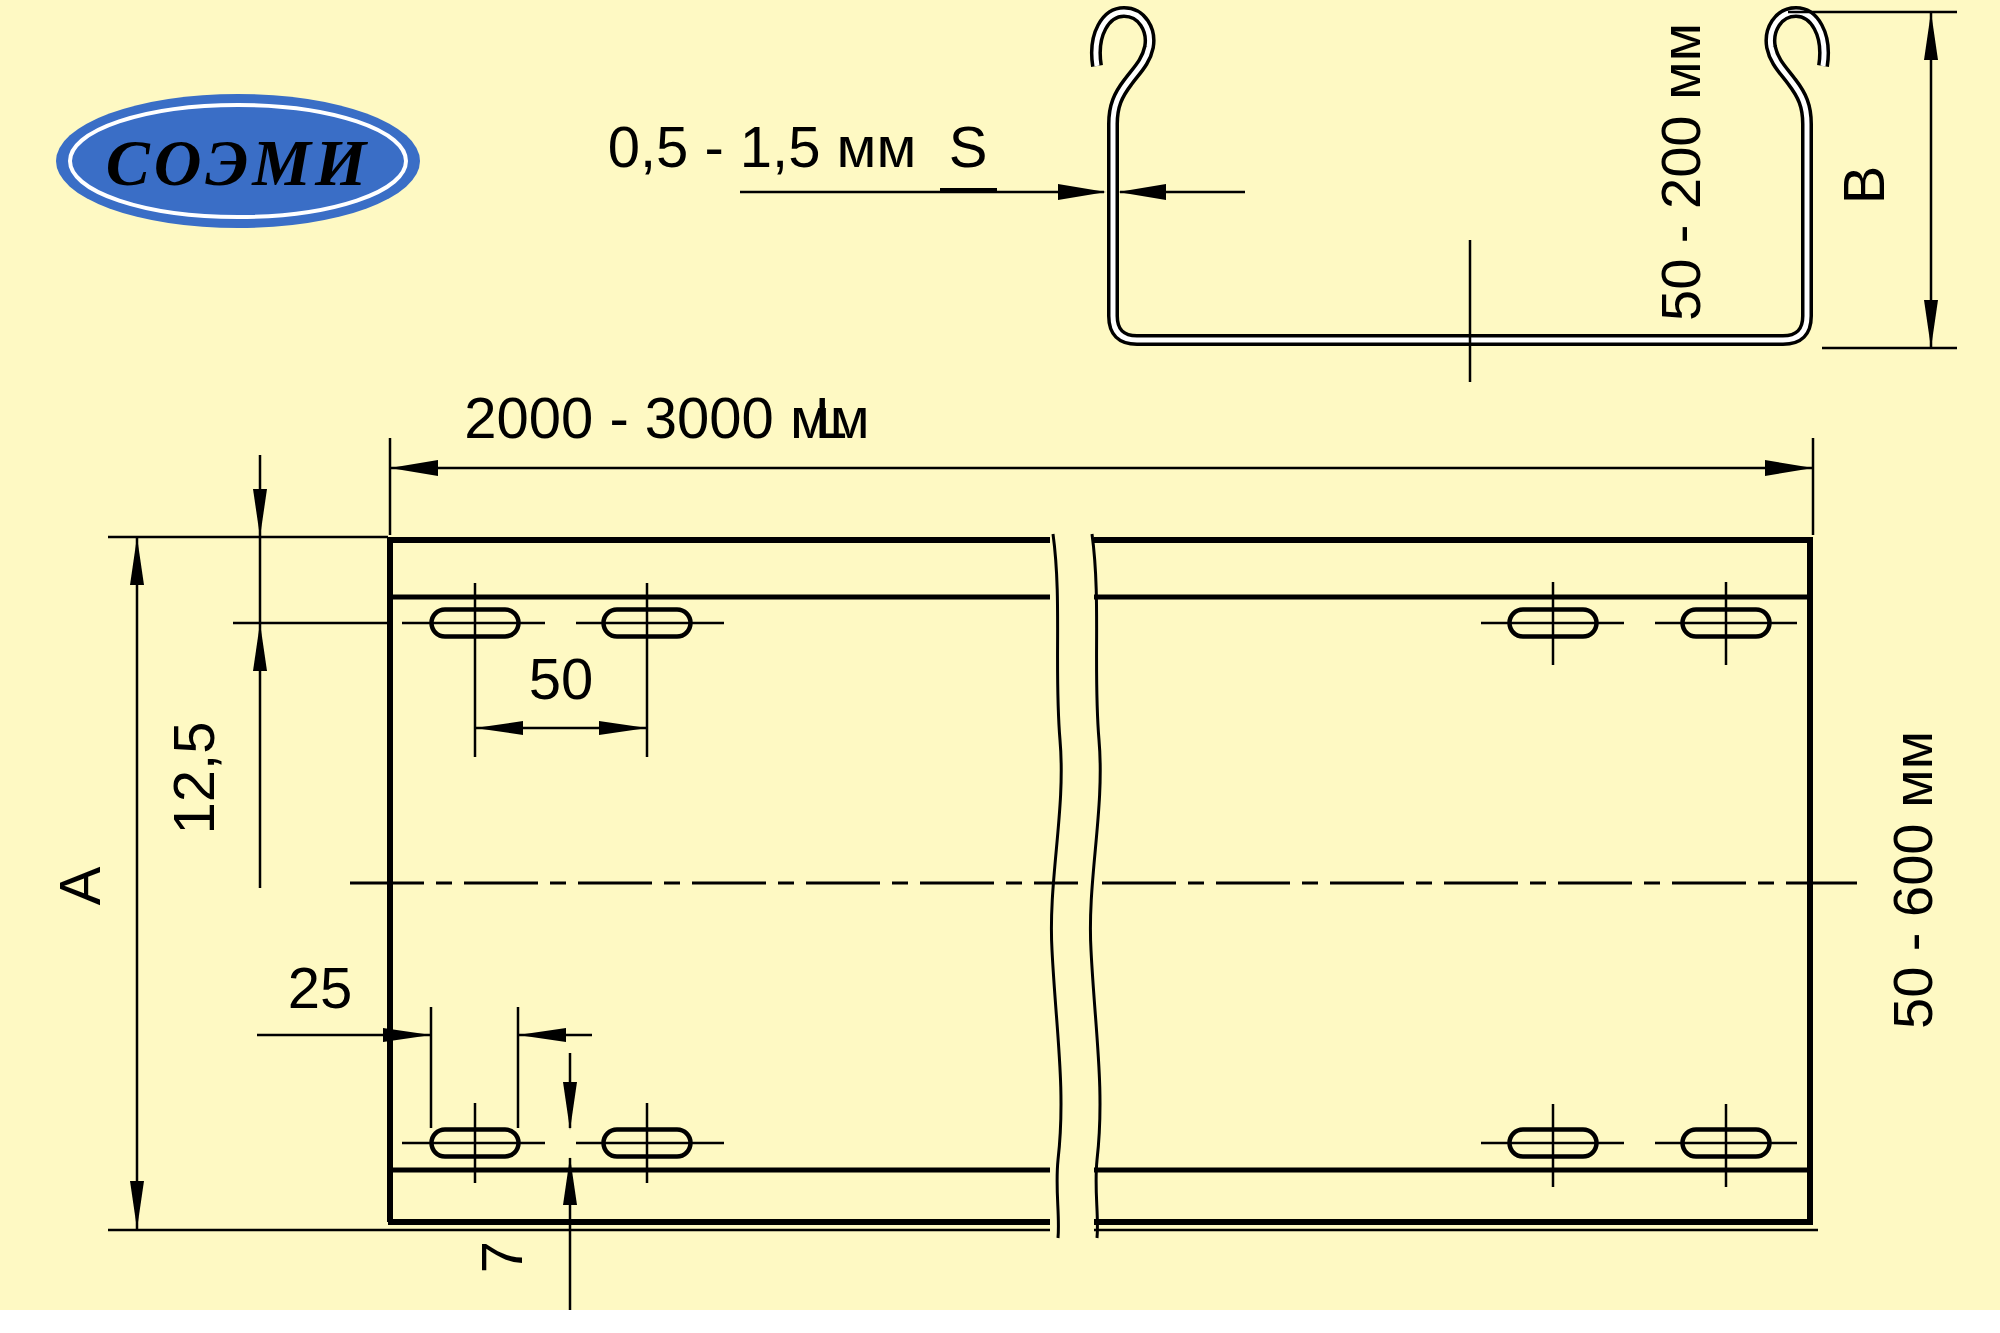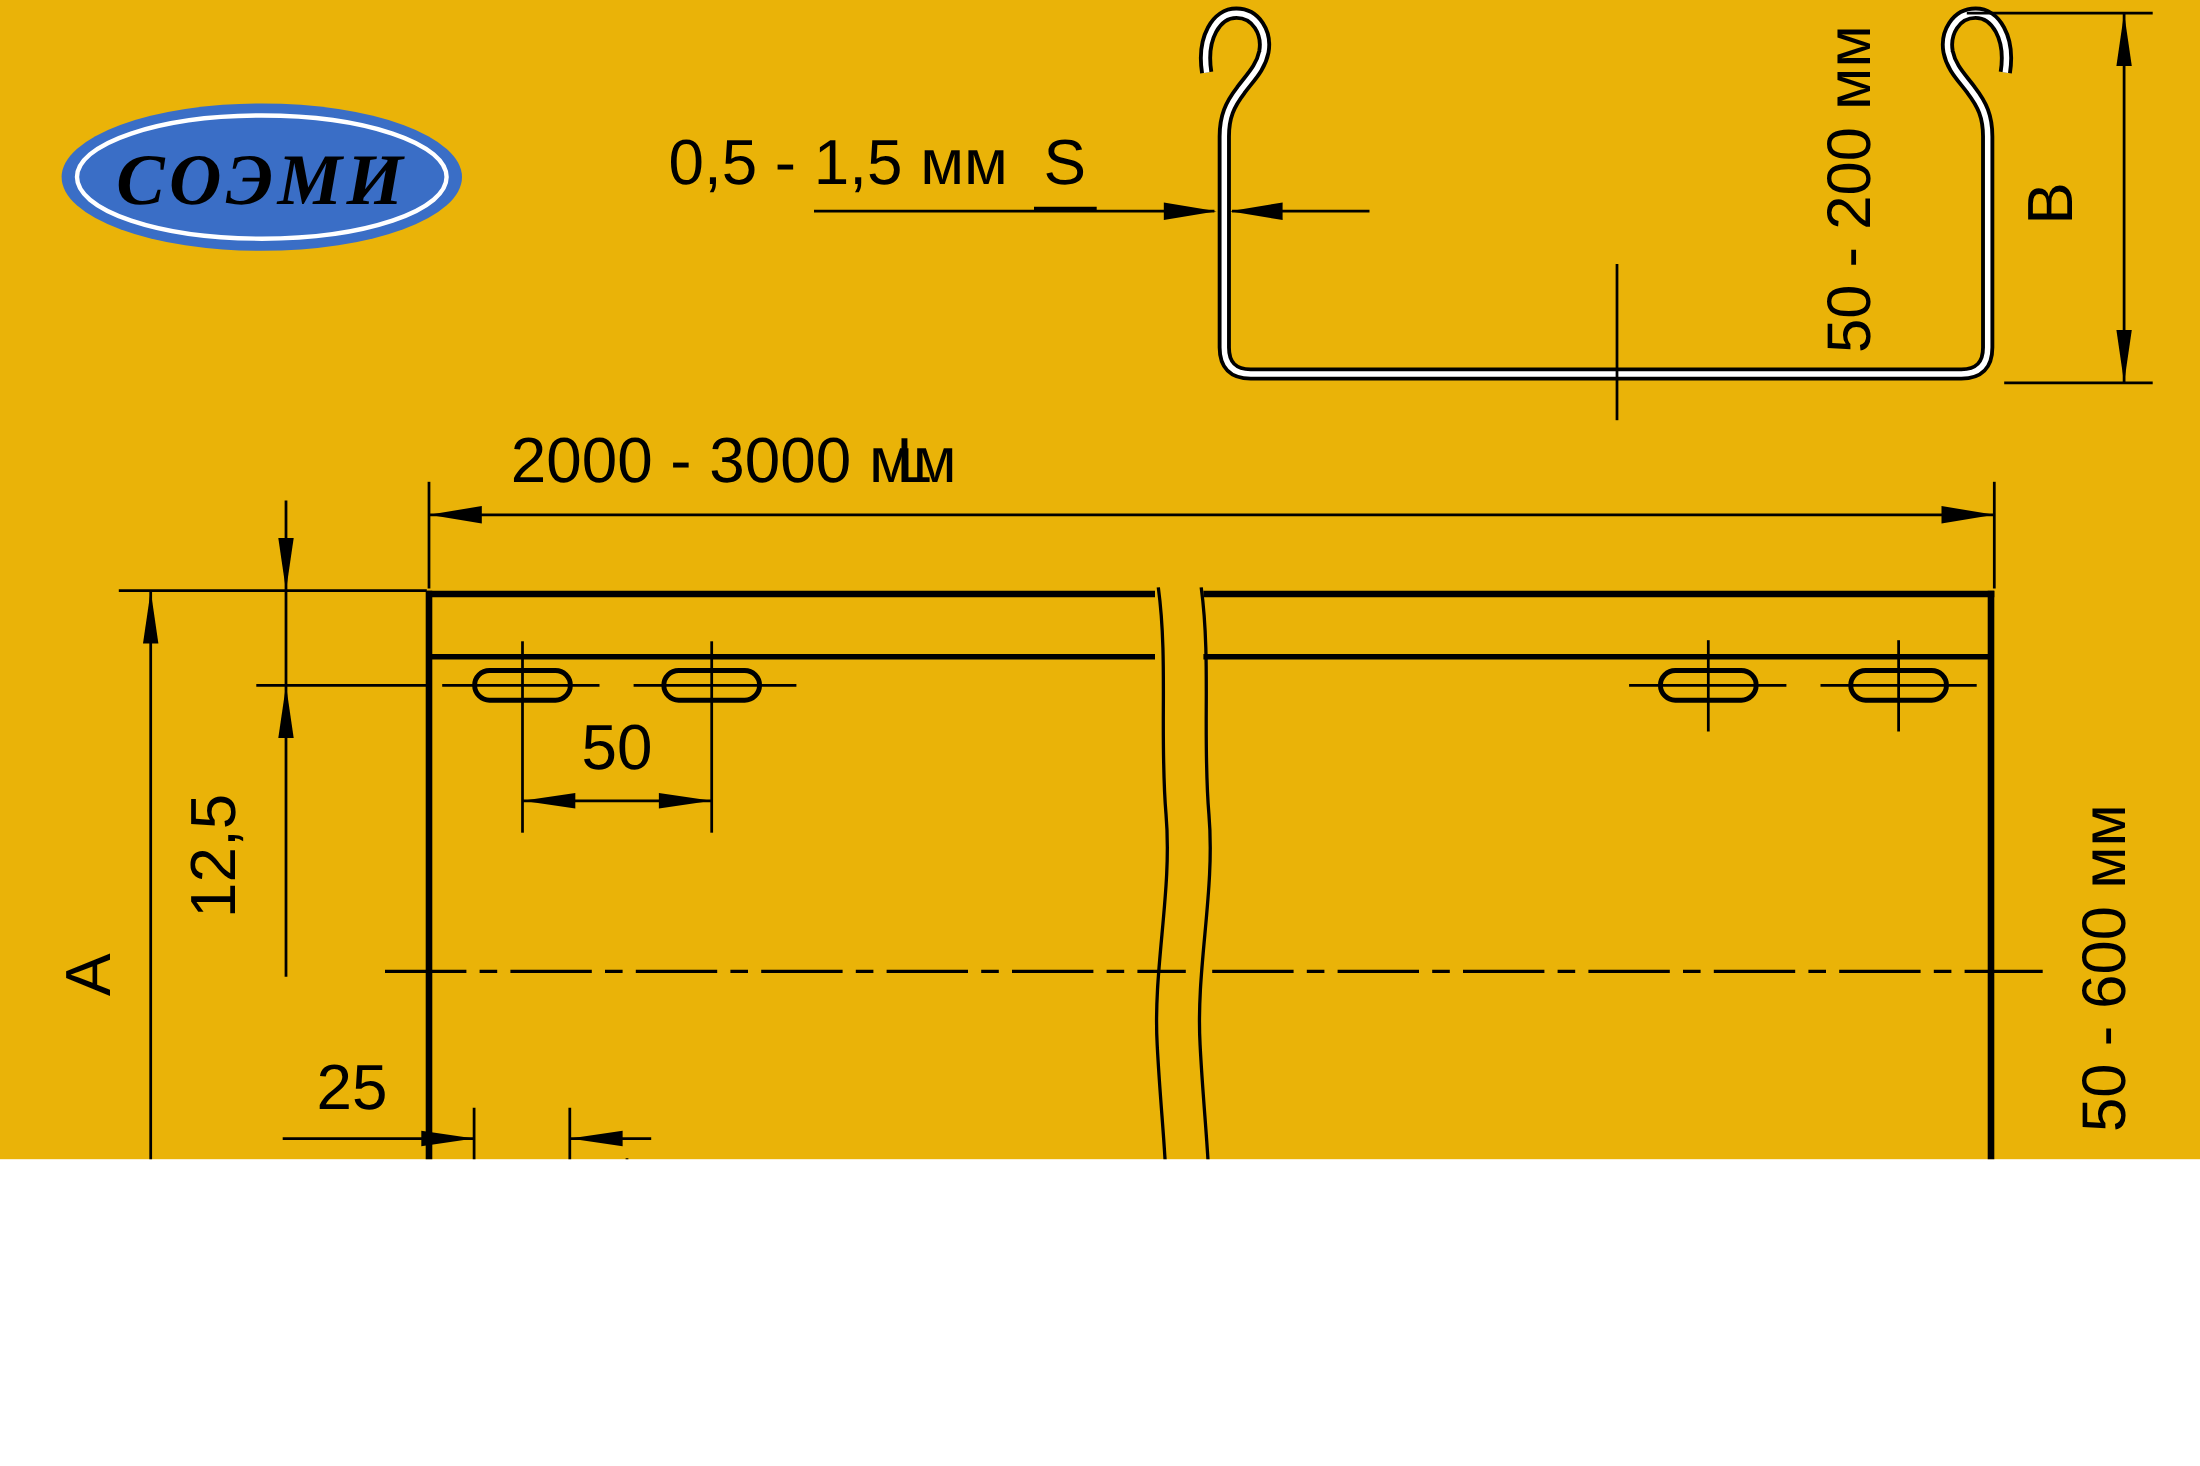--- a/index.html
+++ b/index.html
@@ -1,16 +1,16 @@
 <!DOCTYPE html>
 <html><head>
 <meta charset="utf-8">
 <style>
   html,body{margin:0;padding:0;background:#ffffff;}
-  .stage{position:relative;width:2000px;height:1054px;background:#eab308;overflow:hidden;}
+  .stage{position:relative;width:2000px;height:1310px;background:#fef9c3;overflow:hidden;}
   svg{display:block;}
   text{font-family:"Liberation Sans","DejaVu Sans",sans-serif;fill:#000;}
   .logo-text{font-family:"Liberation Serif","DejaVu Serif",serif;font-style:italic;font-weight:bold;}
 </style>
 </head>
 <body>
 
 <div class="stage">
 <svg width="2000" height="1333" viewBox="0 0 2000 1333">
 

